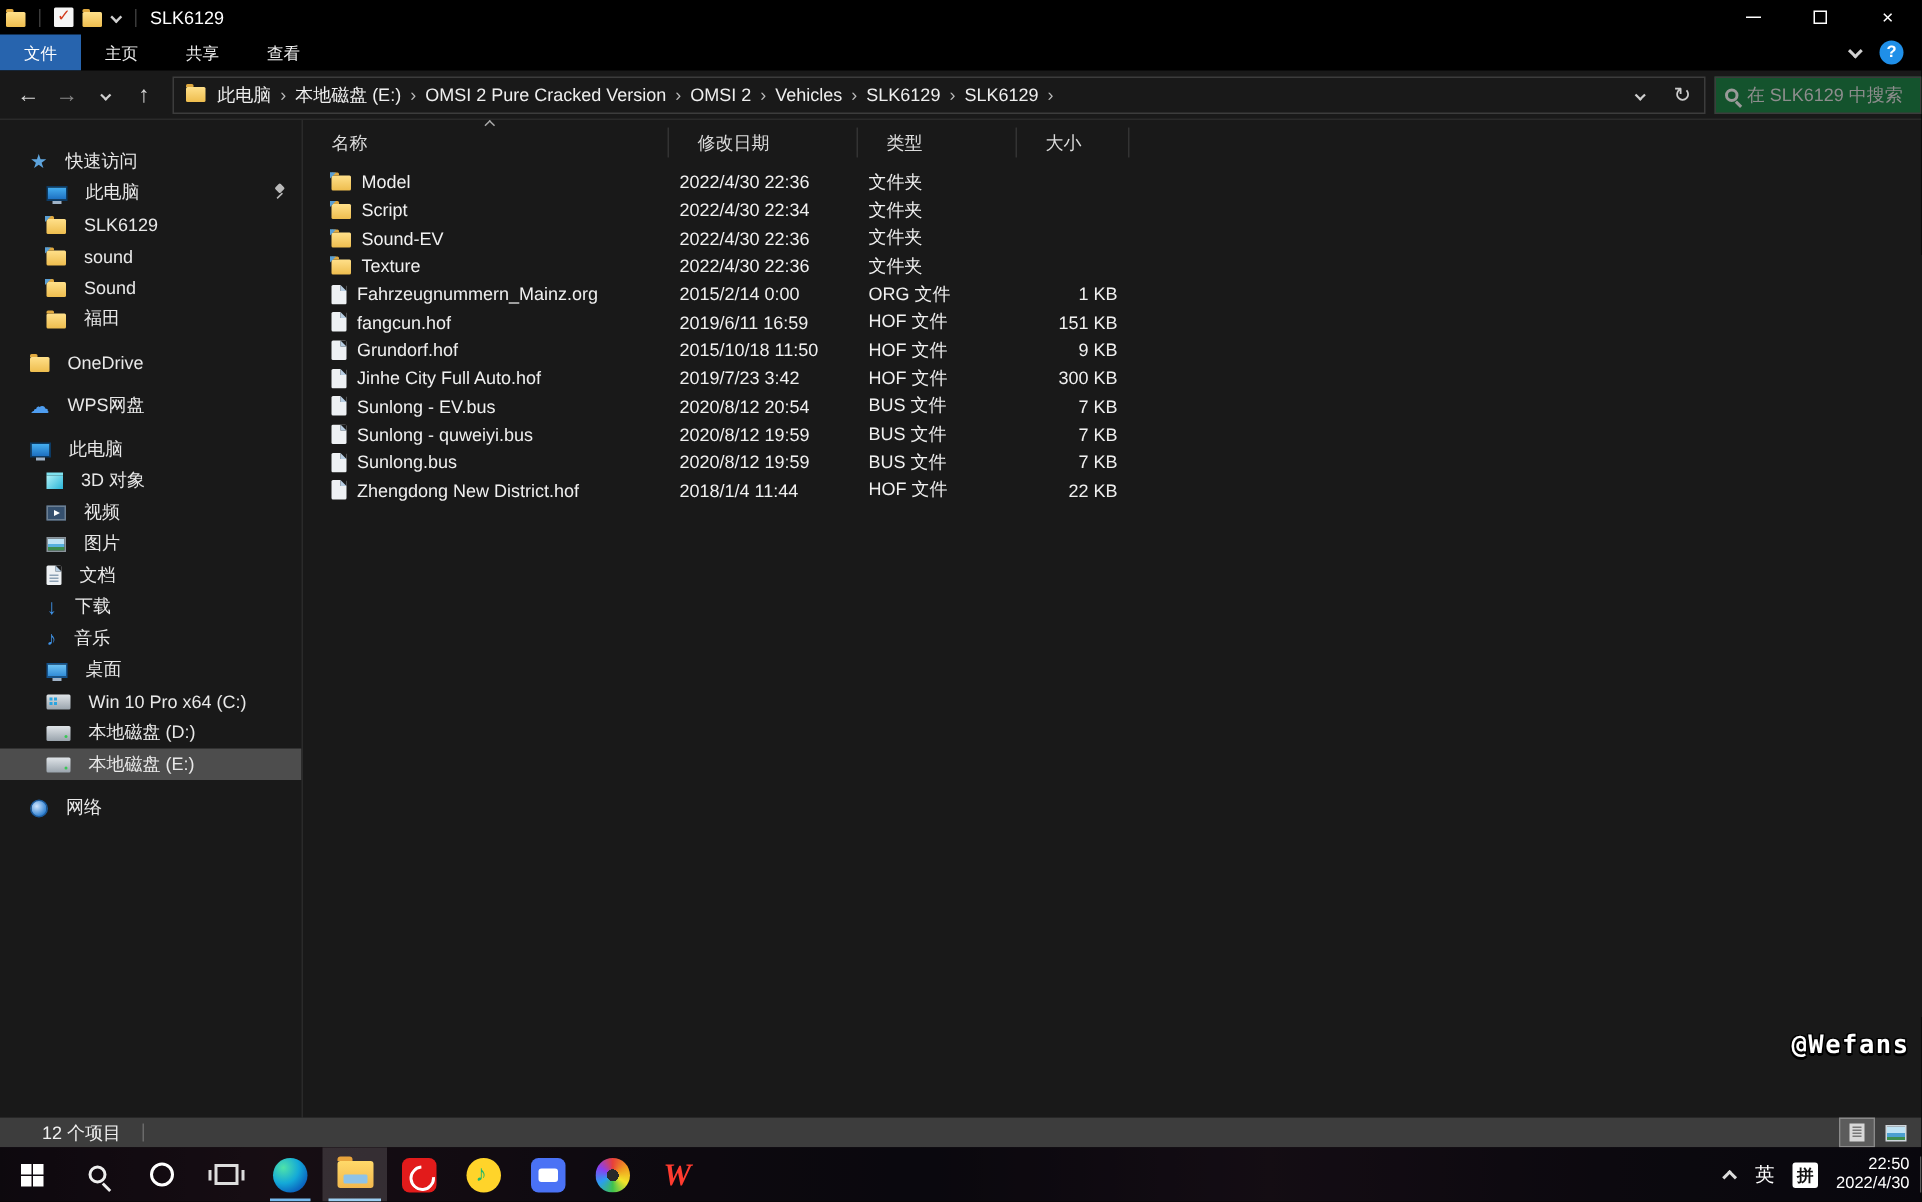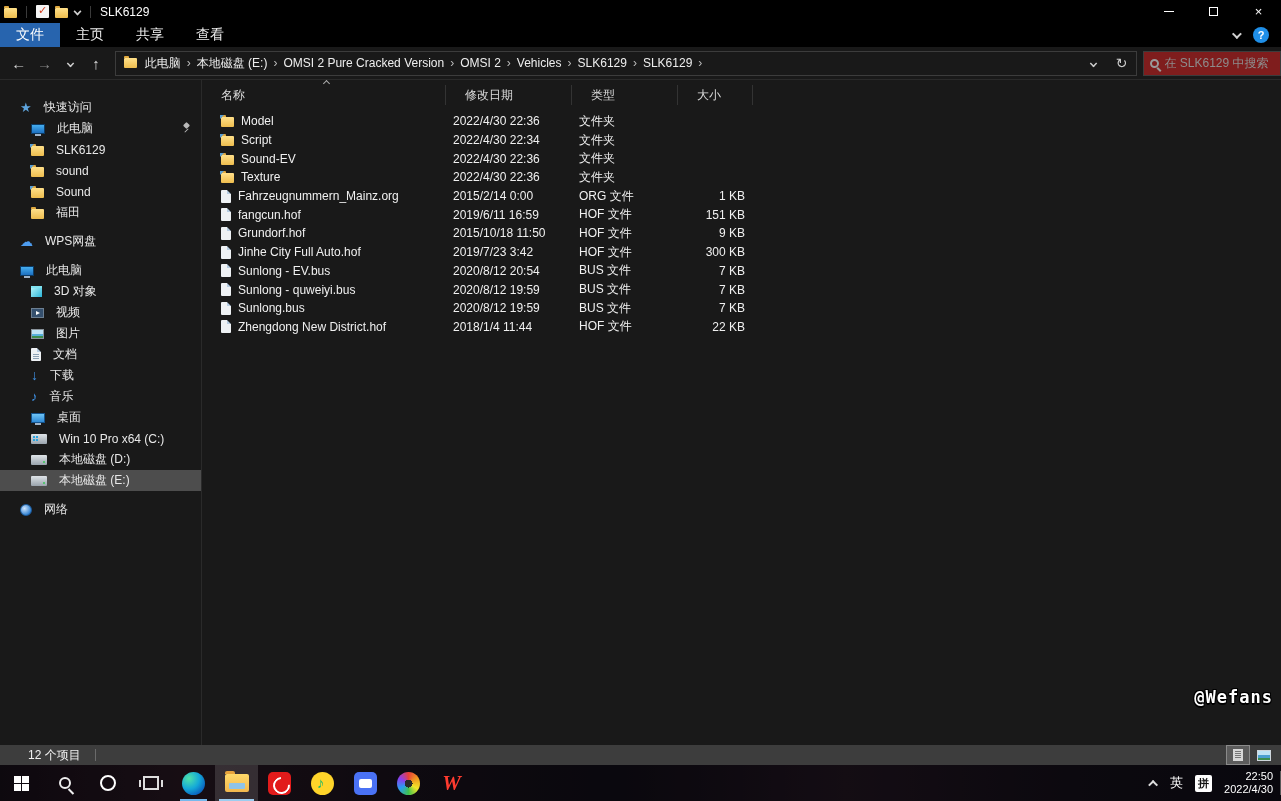--- a/index.html
+++ b/index.html
@@ -56,36 +56,36 @@
   .chev.down { transform:rotate(45deg) translateY(-2px); }
   .chev.up { transform:rotate(-135deg) translateY(-2px); }
   .mag { width:9px; height:9px; border:2px solid #9a9a9a; border-radius:50%; }
   .mag::after { content:""; position:absolute; left:6px; top:6px; width:2px; height:5px; background:#9a9a9a; transform:rotate(-45deg); }
   .restore-ic { width:9px; height:9px; border:1px solid #fff; background:#000; }
   .restore-ic::before { content:""; position:absolute; left:1px; top:-3px; width:8px; height:8px; border:1px solid #fff; z-index:-1; }
   .min-ic { width:10px; height:1px; background:#fff; }
 
   
   #tabrow { left:0; top:23px; width:1281px; height:24px; background:#000; display:flex; align-items:stretch; color:#eee; }
-  .rtab { padding:0 16px; display:flex; align-items:center; font-size:14px; cursor:default;justify-content:flex-end; }
+  .rtab { padding:0 16px; display:flex; align-items:center; font-size:11px; cursor:default;justify-content:flex-end; }
   .rtab.active { background:#2764ae; color:#fff; }
   #tabrow-right { margin-left:auto; display:flex; align-items:center; gap:14px; padding-right:12px; }
   .helpdot { width:16px; height:16px; border-radius:50%; background:#1f8fe8; color:#fff; font-size:11px; font-weight:bold; display:flex; align-items:center; justify-content:center; }
 
   
   #toolbar { left:0; top:47px; width:1281px; height:33px; background:#191919; border-bottom:1px solid #2a2a2a; display:flex; align-items:center; color:#ddd; }
   .navbtn { width:26px; height:26px; display:flex; align-items:center; justify-content:center; font-size:15px; color:#d8d8d8; }
   .navbtn.dim { color:#888; }
   #addressbox { display:flex; align-items:center; height:25px; width:1034px; margin-left:6px; background:#191919; border:1px solid #3c3c3c; padding:0 2px; }
   .crumbwrap { display:flex; align-items:center; flex:1; overflow:hidden; }
   .crumb { font-size:12px; color:#eee; padding:0 4px; white-space:nowrap; }
   .crumb-sep { font-size:12px; color:#bbb; padding:0 2px; }
   .addr-tools { margin-left:auto; display:flex; align-items:center; gap:4px; }
   .addrbtn { width:24px; height:23px; display:flex; align-items:center; justify-content:center; color:#ccc; font-size:14px; }
-  #searchbox { display:flex; align-items:center; height:25px; width:140px; margin-left:6px; background:#7f1d1d; border:1px solid #3c3c3c; padding:0 6px; gap:6px; }
+  #searchbox { display:flex; align-items:center; height:25px; width:140px; margin-left:6px; background:#14532d; border:1px solid #3c3c3c; padding:0 6px; gap:6px; }
   #searchbox input { background:transparent; border:none; outline:none; color:#bbb; font-size:12px; width:100%;
     font-family:"Liberation Sans","DejaVu Sans",sans-serif; }
   #searchbox input::placeholder { color:#8d8d8d; }
 
   
   #main { left:0; top:80px; width:1281px; height:665px; background:#191919; }
   #sidebar { left:0; top:80px; width:202px; height:665px; background:#191919; border-right:1px solid #2a2a2a; padding-top:17px; color:#e8e8e8; overflow:hidden; }
   .nav-item { display:flex; align-items:center; height:21px; font-size:12px; gap:12px; padding-left:20px; cursor:default; }
   .nav-item.child { padding-left:31px; }
   .nav-item.gap { margin-top:8px; }
@@ -265,20 +265,24 @@
       </div>
       <div class="nav-item child">
         <span class="ic i-folder"></span>
         <span class="lbl">Sound</span>
       </div>
       <div class="nav-item child">
         <span class="ic i-folder plain"></span>
         <span class="lbl">福田</span>
       </div>
       <div class="nav-item gap">
+        <span class="ic i-folder plain"></span>
+        <span class="lbl">OneDrive</span>
+      </div>
+      <div class="nav-item gap">
         <span class="ic i-cloud"></span>
         <span class="lbl">WPS网盘</span>
       </div>
       <div class="nav-item gap">
         <span class="ic i-computer"></span>
         <span class="lbl">此电脑</span>
       </div>
       <div class="nav-item child">
         <span class="ic i-3d"></span>
         <span class="lbl">3D 对象</span>

